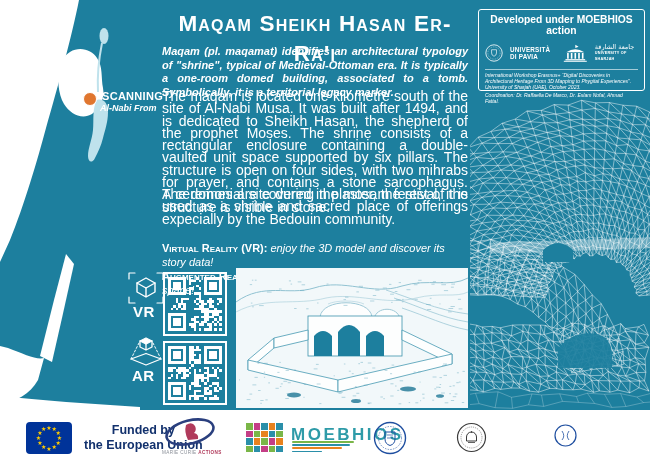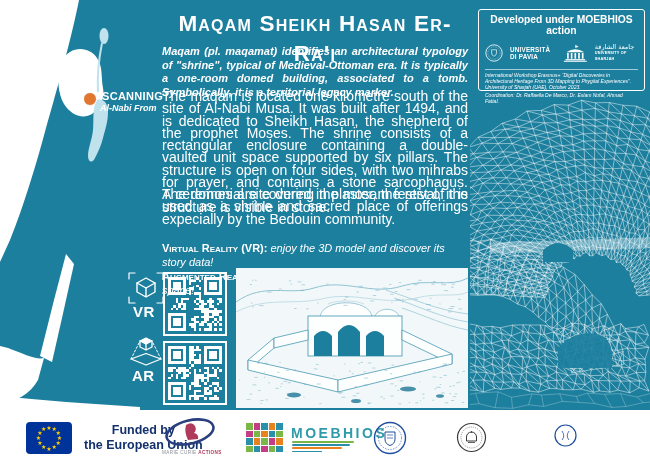--- a/index.html
+++ b/index.html
@@ -36,21 +36,21 @@
   .devsmall{font-style:italic;font-size:5px;line-height:6px;}
   .devcoord{font-style:italic;font-size:5px;line-height:6px;margin-top:2px;}
   
   .qr-frame{width:64px;height:64px;border:2px solid #fff;box-sizing:border-box;padding:3px;}
   .badge{font-weight:700;font-size:15px;letter-spacing:.5px;}
   
   .footer{left:0;top:410px;width:650px;height:51px;background:#fff;text-align:center;}
   .eu-text{left:84px;top:423px;color:#12316d;font-weight:700;font-size:12.5px;line-height:15px;}
   .mc-label{left:160px;top:450px;font-size:4.6px;letter-spacing:.4px;}
   .mc-label .g{color:#8a8f98;}.mc-label .r{color:#b03a5b;font-weight:700;}
-  .moeb-word{left:291px;top:425px;color:#2e9ba8;font-weight:700;font-size:14px;letter-spacing:2.5px;}
+  .moeb-word{left:291px;top:425px;color:#2e9ba8;font-weight:700;font-size:17px;letter-spacing:2.5px;}
   .moeb-lines{left:292px;top:441px;}
   .moeb-lines div{height:1.8px;margin-bottom:1.4px;border-radius:1px;}
 </style>
 </head>
 <body>
 
 <div class="poster">
 
   <svg class="abs" style="left:0;top:0" width="140" height="415" viewBox="0 0 140 415">
     <path fill="#ffffff" d="M0,0 L79,0 C72,36 58,86 46,128 C38,158 24,206 10,240 L0,262 Z"></path>

